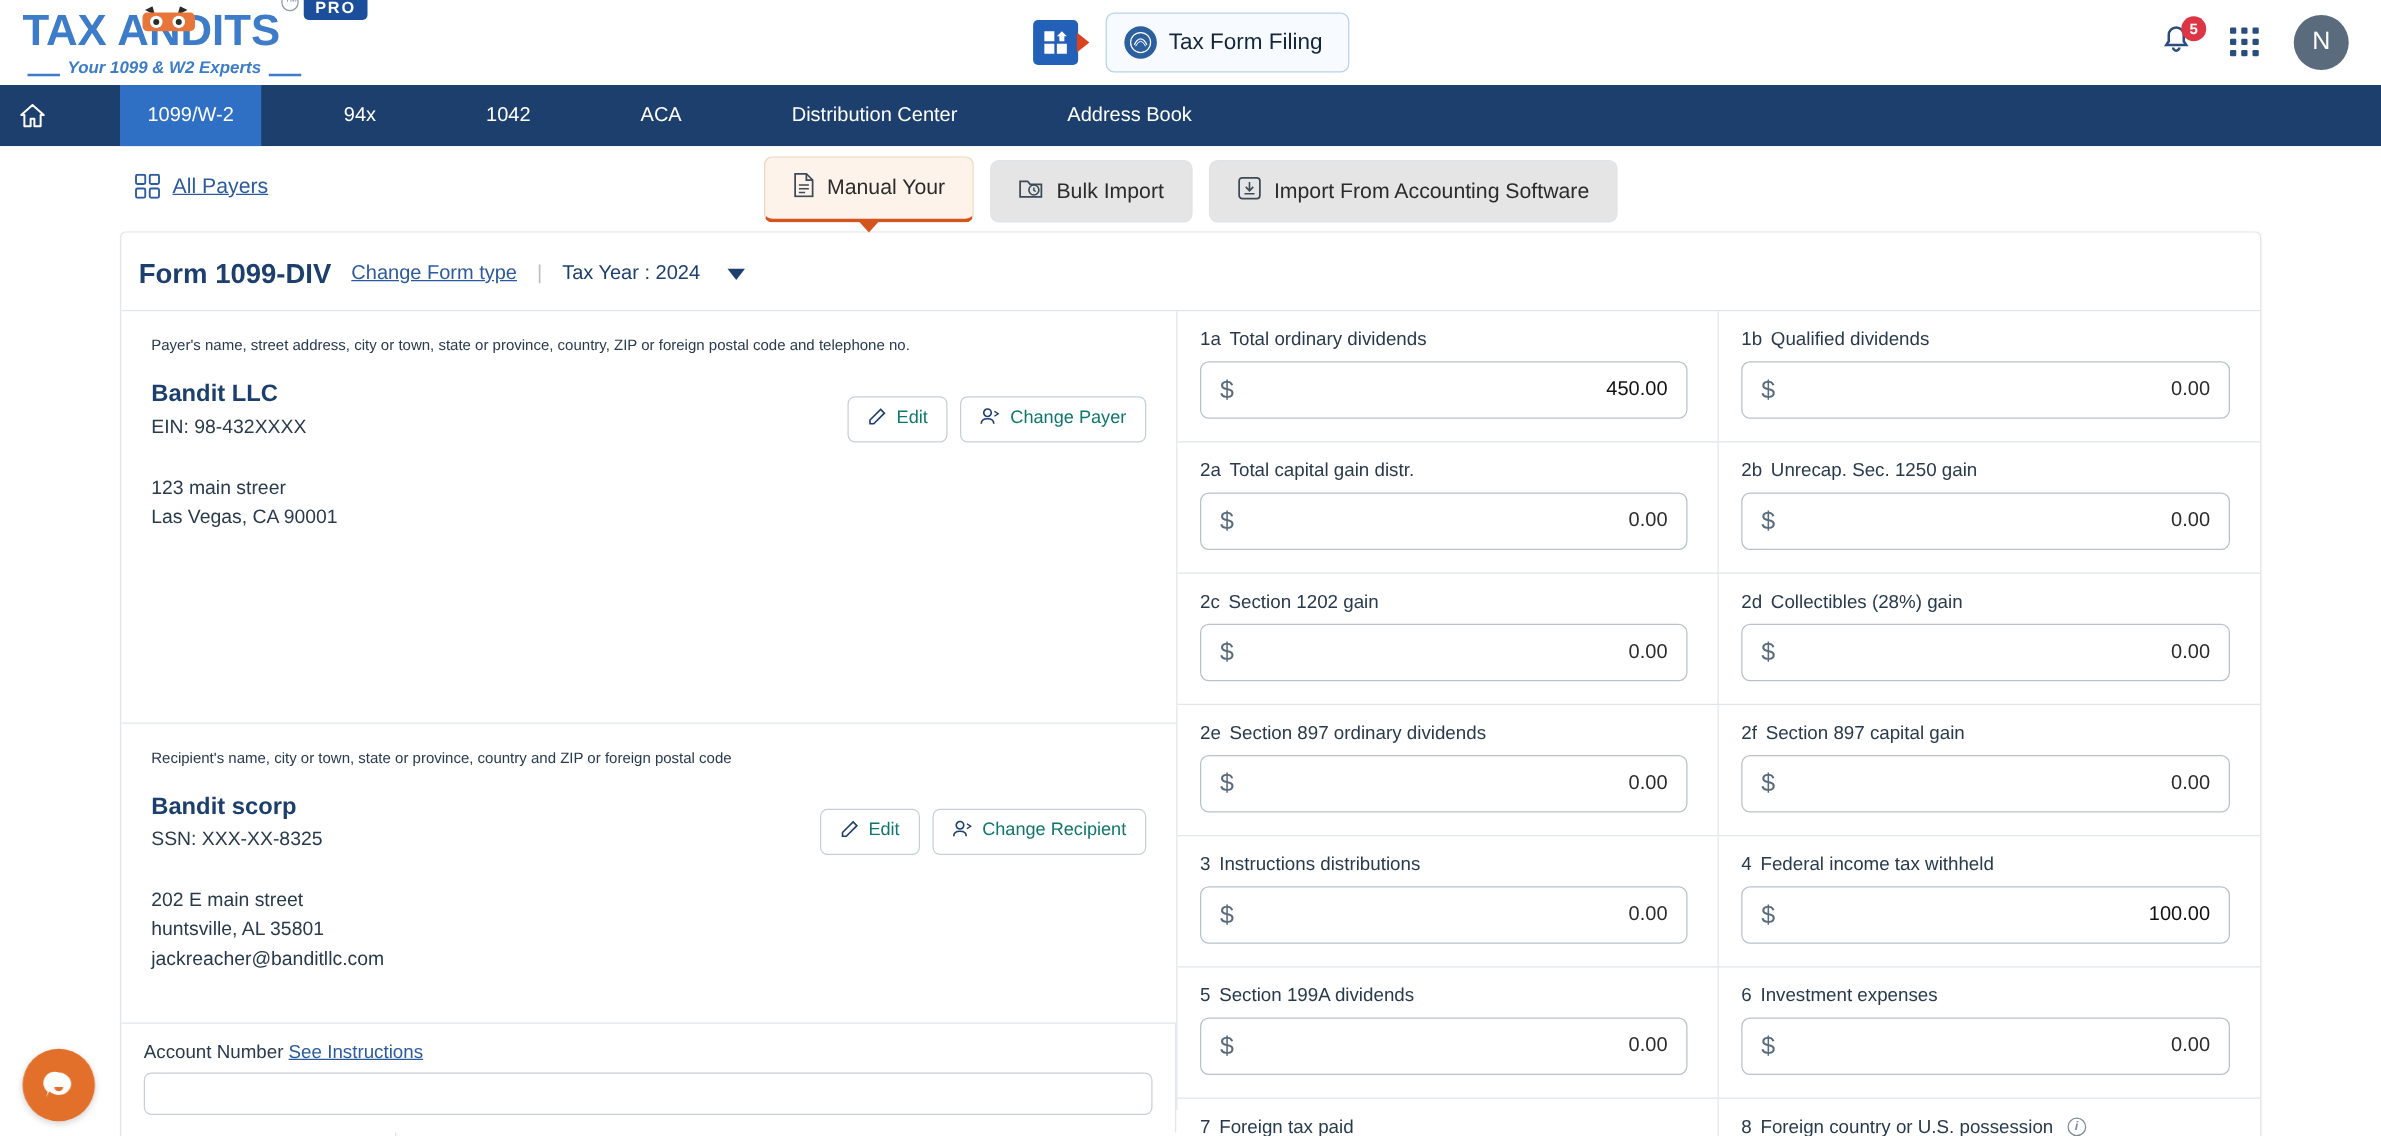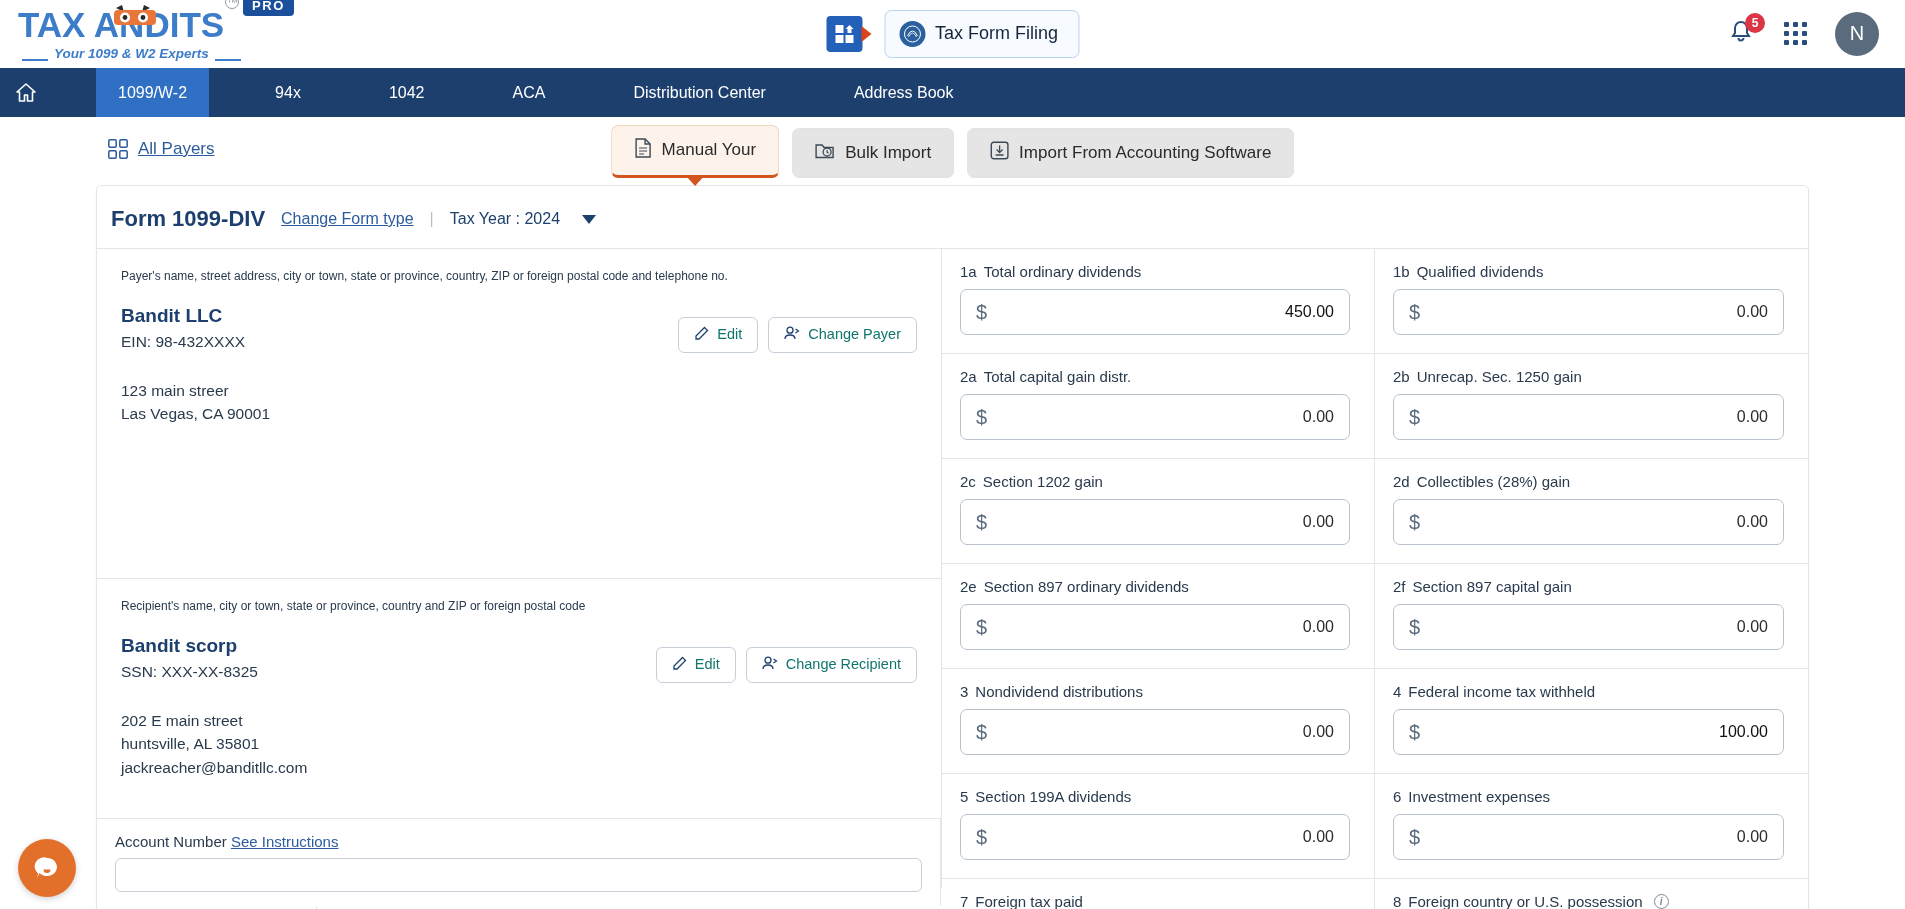--- a/index.html
+++ b/index.html
@@ -602,21 +602,21 @@
           </div>
           <div class="money-input">
             <span class="dollar">$</span>
             <span class="val">0.00</span>
           </div>
         </div>
 
         <div class="field-cell">
           <div class="field-label">
             <span class="fno">3</span>
-            <span>Nondividend distributions</span>
+            <span>Instructions distributions</span>
           </div>
           <div class="money-input">
             <span class="dollar">$</span>
             <span class="val">0.00</span>
           </div>
         </div>
 
         <div class="field-cell">
           <div class="field-label">
             <span class="fno">4</span>

